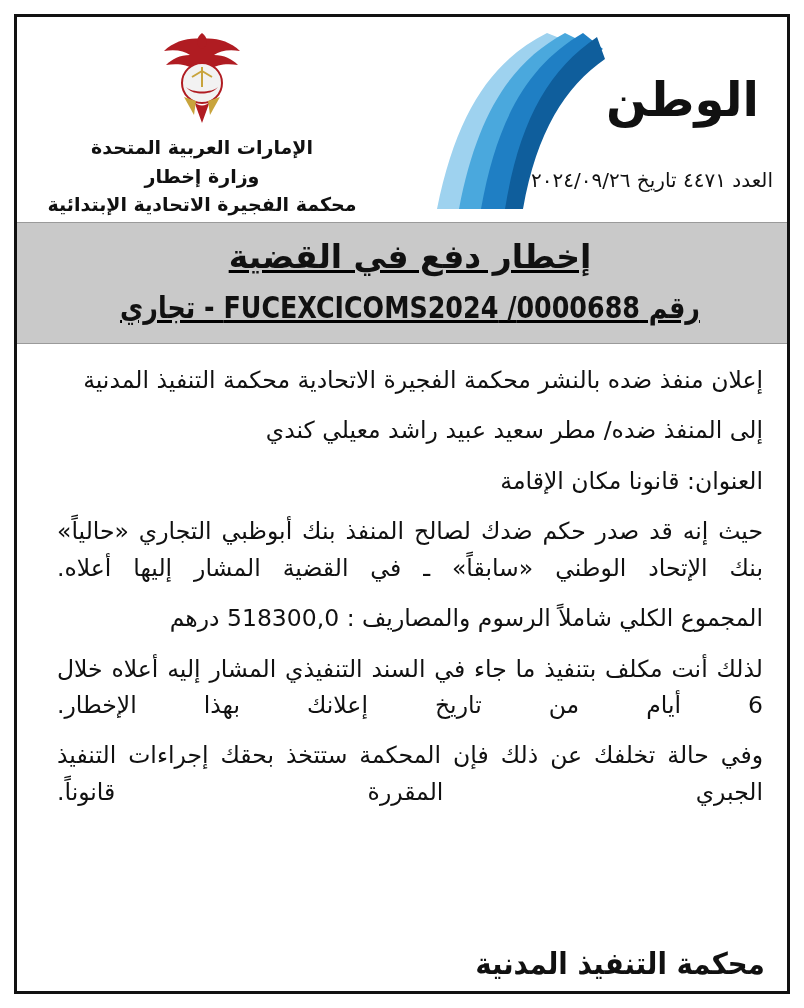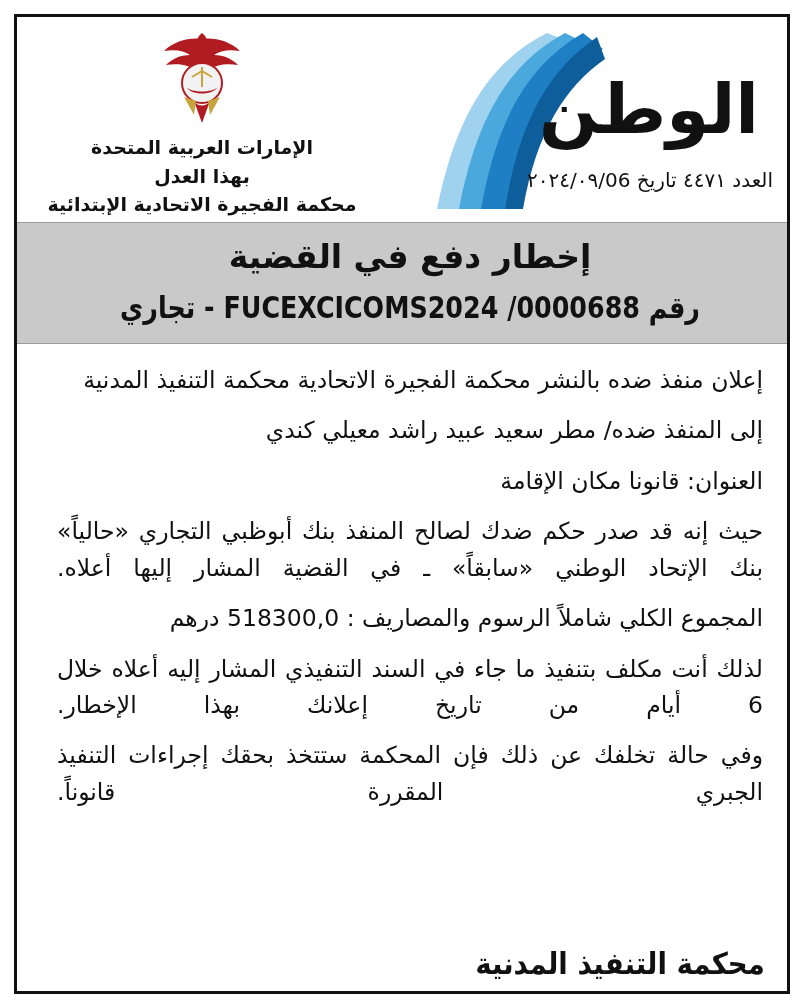--- a/index.html
+++ b/index.html
@@ -43,21 +43,21 @@
     top: 10px;
     width: 380px;
     height: 190px;
   }
   .alwatan-word {
     position: absolute;
     right: 10px;
     top: 48px;
     font-family: "DejaVu Sans", sans-serif;
     font-weight: bold;
-    font-size: 69px;
+    font-size: 48px;
     color: #111111;
     line-height: 1;
     letter-spacing: -1px;
   }
   .swoosh {
     position: absolute;
     left: 8px;
     top: 4px;
     width: 210px;
     height: 182px;
@@ -96,20 +96,21 @@
     font-weight: 600;
   }
 
   
   .title-band {
     background: #c9c9c9;
     padding: 14px 0 18px 16px;
     text-align: center;
     border-top: 1px solid #9a9a9a;
     border-bottom: 1px solid #9a9a9a;
+    text-decoration: underline;
   }
   .title-main {
     font-size: 33px;
     font-weight: bold;
     color: #111111;
     direction: rtl;
     margin-bottom: 14px;
     letter-spacing: 0px;
   }
   .title-case {
@@ -174,21 +175,21 @@
       <div class="logo-wrap">
         <svg class="swoosh" viewBox="0 0 210 182" xmlns="http://www.w3.org/2000/svg">
           <path d="M150 2 C95 30, 60 80, 40 178 L72 178 C88 86, 120 40, 175 12 Z" fill="#9ed2ef"></path>
           <path d="M168 2 C113 32, 80 84, 62 178 L92 178 C108 90, 140 44, 192 14 Z" fill="#4aa8dd"></path>
           <path d="M186 2 C131 34, 100 88, 84 178 L112 178 C128 94, 158 48, 206 18 Z" fill="#1f7fc4"></path>
           <path d="M200 6 C150 40, 122 92, 108 178 L126 178 C140 100, 168 56, 208 28 Z" fill="#0f5e9c"></path>
         </svg>
         <div class="alwatan-word">الوطن</div>
       </div>
 
-      <div class="issue-line">العدد ٤٤٧١ تاريخ ٢٠٢٤/٠٩/06</div>
+      <div class="issue-line">العدد ٤٤٧١ تاريخ ٢٠٢٤/٠٩/٢٦</div>
 
       <div class="ministry">
         <div class="emblem">
           <svg viewBox="0 0 84 96" width="84" height="96" xmlns="http://www.w3.org/2000/svg">
 
             <path d="M42 8 C30 6, 14 10, 4 20 C16 18, 24 20, 30 24 C20 24, 12 28, 6 34 C18 32, 28 34, 33 38 L42 34 Z" fill="#b01c22"></path>
             <path d="M42 8 C54 6, 70 10, 80 20 C68 18, 60 20, 54 24 C64 24, 72 28, 78 34 C66 32, 56 34, 51 38 L42 34 Z" fill="#b01c22"></path>
 
             <path d="M42 2 C36 6, 35 14, 42 18 C49 14, 48 6, 42 2 Z" fill="#b01c22"></path>
 
@@ -196,21 +197,21 @@
             <path d="M26 56 C32 62, 52 62, 58 56 L56 58 C50 64, 34 64, 28 58 Z" fill="#b01c22"></path>
             <path d="M42 36 L42 56 M42 40 L52 46 M42 40 L32 46" stroke="#c8a43c" stroke-width="2" fill="none"></path>
 
             <path d="M34 70 L42 92 L50 70 C46 76, 38 76, 34 70 Z" fill="#b01c22"></path>
             <path d="M24 66 L34 84 L36 70 Z" fill="#c8a43c"></path>
             <path d="M60 66 L50 84 L48 70 Z" fill="#c8a43c"></path>
           </svg>
         </div>
         <div class="ministry-lines">
           <div>الإمارات العربية المتحدة</div>
-          <div>بهذا العدل</div>
+          <div>وزارة إخطار</div>
           <div>محكمة الفجيرة الاتحادية الإبتدائية</div>
         </div>
       </div>
     </div>
 
     <div class="title-band">
       <div class="title-main">إخطار دفع في القضية</div>
       <div class="title-case">رقم 0000688/ FUCEXCICOMS2024 - تجاري</div>
     </div>
 

